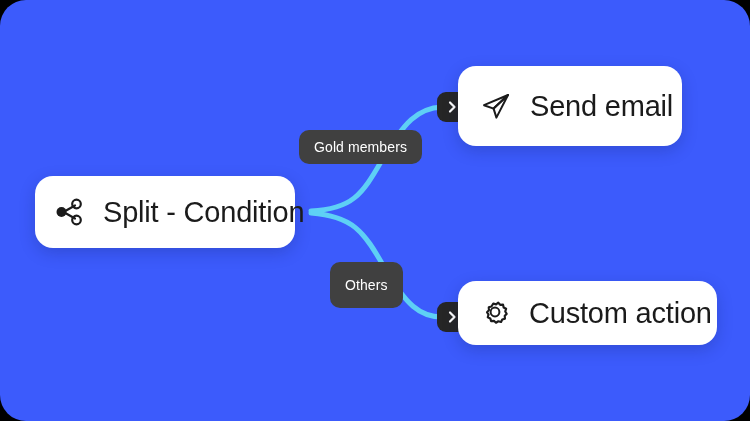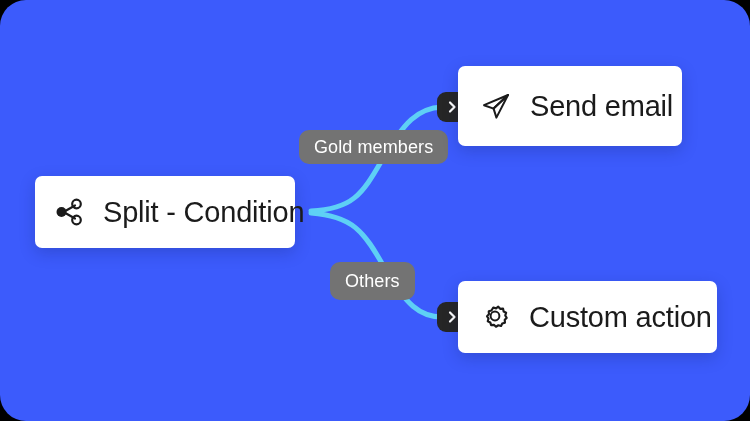--- a/index.html
+++ b/index.html
@@ -33,21 +33,21 @@
     height: 421px;
     pointer-events: none;
   }
 
   
   .node {
     position: absolute;
     display: flex;
     align-items: center;
     background: #ffffff;
-    border-radius: 7px;
+    border-radius: 18px;
     box-shadow: 0 5px 16px rgba(14, 26, 88, 0.22);
     box-sizing: border-box;
   }
   .node-icon {
     display: flex;
     align-items: center;
     justify-content: center;
     flex: 0 0 auto;
   }
   .node-label {
@@ -73,21 +73,21 @@
     width: 224px;
     height: 80px;
     padding-left: 21px;
   }
   #node-send-email .node-label { margin-left: 17px; }
 
   #node-custom-action {
     left: 458px;
     top: 281px;
     width: 259px;
-    height: 72px;
+    height: 64px;
     padding-left: 21px;
   }
   #node-custom-action .node-label { margin-left: 18px; }
 
   
   .port {
     position: absolute;
     width: 30px;
     height: 30px;
     background: #262626;
@@ -95,42 +95,42 @@
     display: flex;
     align-items: center;
     justify-content: center;
   }
   #port-send-email { left: 437px; top: 92px; }
   #port-custom-action { left: 437px; top: 302px; }
 
   
   .edge-label {
     position: absolute;
-    background: #737373;
+    background: #404040;
     border-radius: 10px;
     display: flex;
     align-items: center;
     justify-content: center;
     color: #ffffff;
-    font-size: 18px;
+    font-size: 14px;
     line-height: 1;
     letter-spacing: 0.1px;
     white-space: nowrap;
     box-sizing: border-box;
   }
   #edge-label-gold {
     left: 299px;
     top: 130px;
     height: 34px;
     padding: 0 15px;
   }
   #edge-label-others {
     left: 330px;
     top: 262px;
-    height: 38px;
+    height: 46px;
     padding: 0 15px;
   }
 </style>
 </head>
 <body>
 
 <div id="canvas">
 
   <svg id="edges" viewBox="0 0 750 421" xmlns="http://www.w3.org/2000/svg">
     <path d="M 311 211 C 352 209, 362 195, 382 160 C 404 122, 418 108, 442 107" fill="none" stroke="#5ed0f5" stroke-width="5" stroke-linecap="round"></path>

